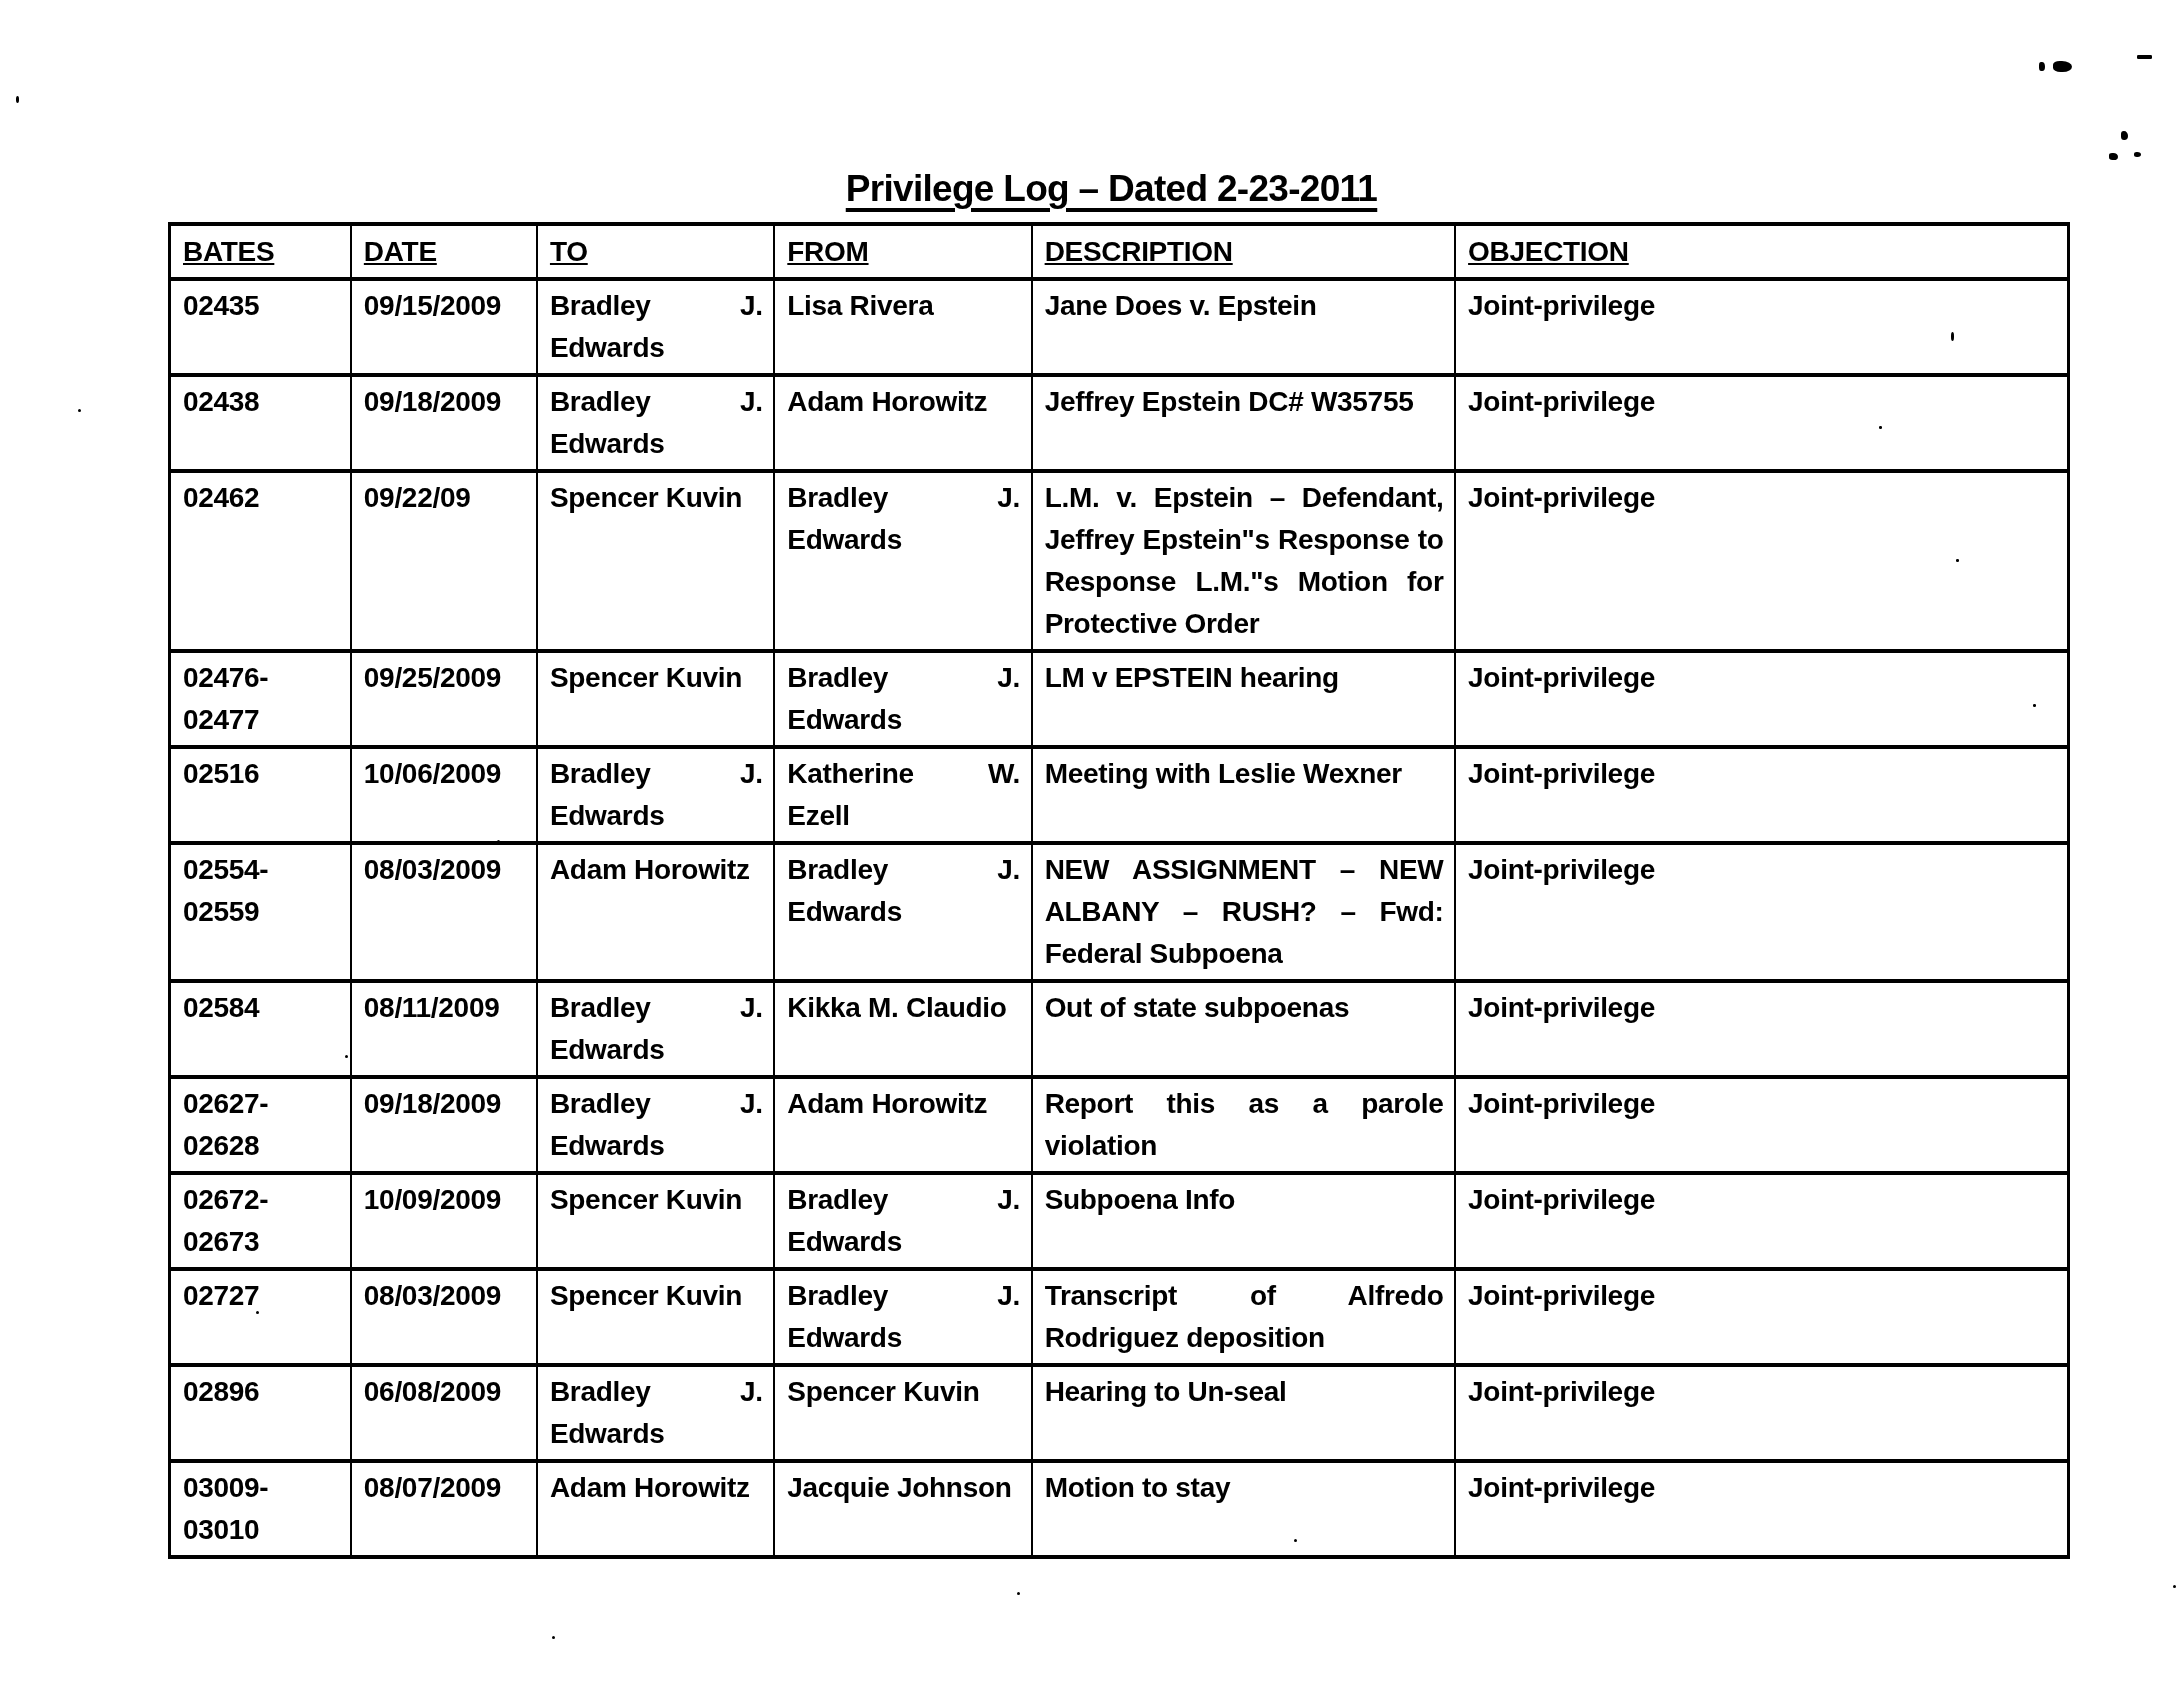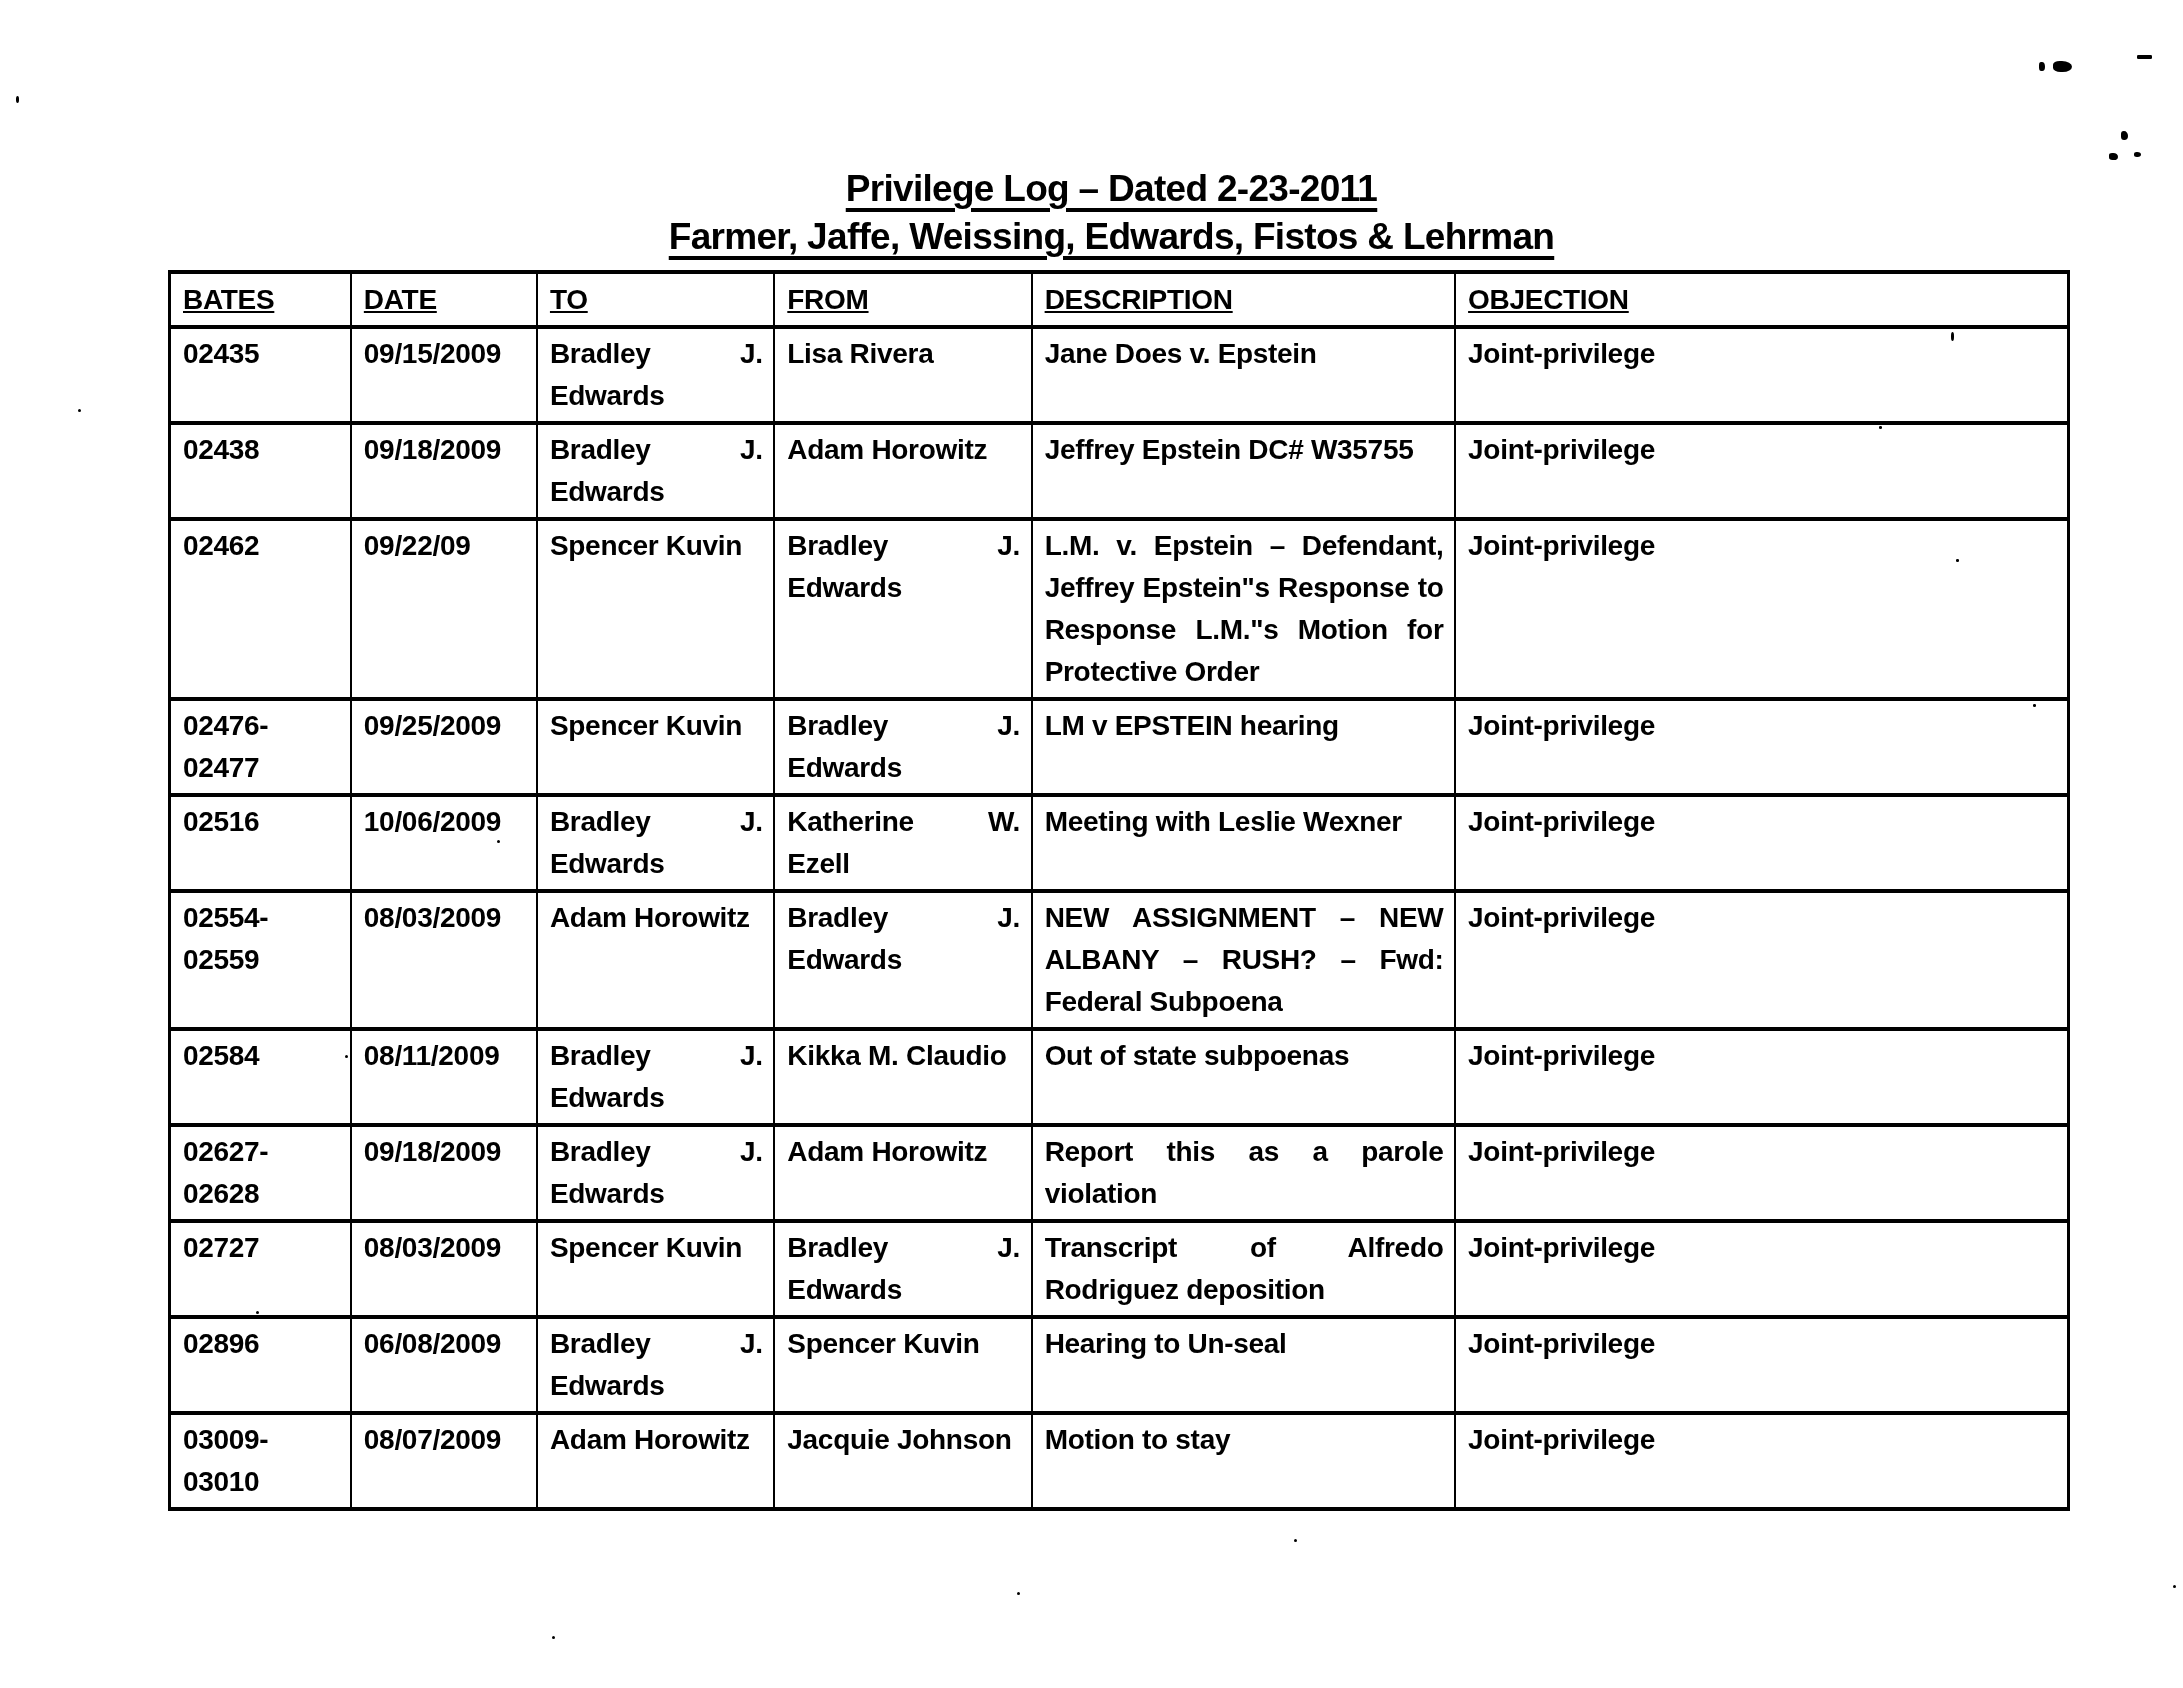--- a/index.html
+++ b/index.html
@@ -76,21 +76,20 @@
   .blob { border-radius: 40% 60% 55% 45%; }
   .dash { border-radius: 1.3px; }
 </style>
 </head>
 <body>
 
 <div class="page">
 
   <div class="title-block">
     <div class="title-line">Privilege Log – Dated 2-23-2011</div>
-    <div class="title-line">Farmer, Jaffe, Weissing, Edwards, Fistos &amp; Lehrman</div>
   </div>
 
   <table class="log">
     <colgroup>
       <col class="col-bates">
         <col class="col-date">
         <col class="col-to">
       <col class="col-from">
         <col class="col-desc">
         <col class="col-obj">
@@ -161,20 +160,28 @@
         <td class="c-from">Kikka M. Claudio</td>
         <td class="c-desc">Out of state subpoenas</td>
         <td class="c-obj">Joint-privilege</td>
       </tr>
       <tr style="height:75px">
         <td class="c-bates">02627-02628</td>
         <td class="c-date">09/18/2009</td>
         <td class="c-to">Bradley J. Edwards</td>
         <td class="c-from">Adam Horowitz</td>
         <td class="c-desc">Report this as a parole violation</td>
+        <td class="c-obj">Joint-privilege</td>
+      </tr>
+      <tr style="height:34px">
+        <td class="c-bates">02672-02673</td>
+        <td class="c-date">10/09/2009</td>
+        <td class="c-to">Spencer Kuvin</td>
+        <td class="c-from">Bradley J. Edwards</td>
+        <td class="c-desc">Subpoena Info</td>
         <td class="c-obj">Joint-privilege</td>
       </tr>
       <tr style="height:71px">
         <td class="c-bates">02727</td>
         <td class="c-date">08/03/2009</td>
         <td class="c-to">Spencer Kuvin</td>
         <td class="c-from">Bradley J. Edwards</td>
         <td class="c-desc">Transcript of Alfredo Rodriguez deposition</td>
         <td class="c-obj">Joint-privilege</td>
       </tr>

